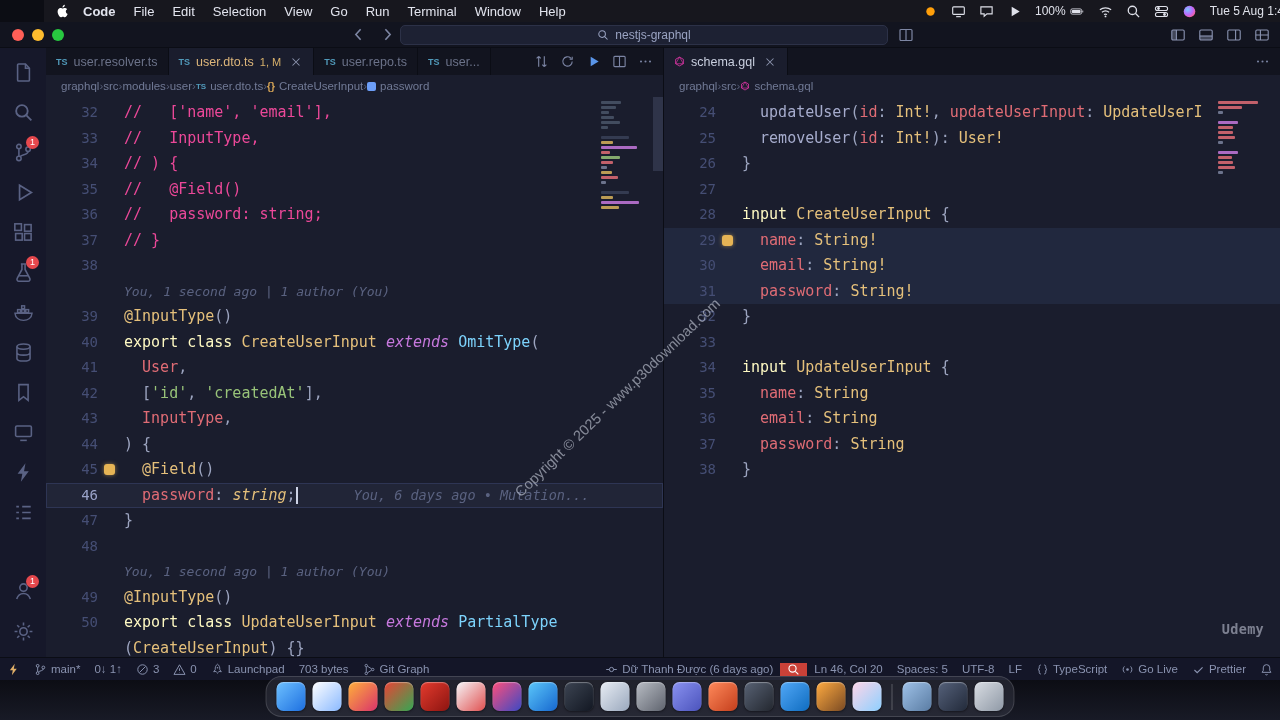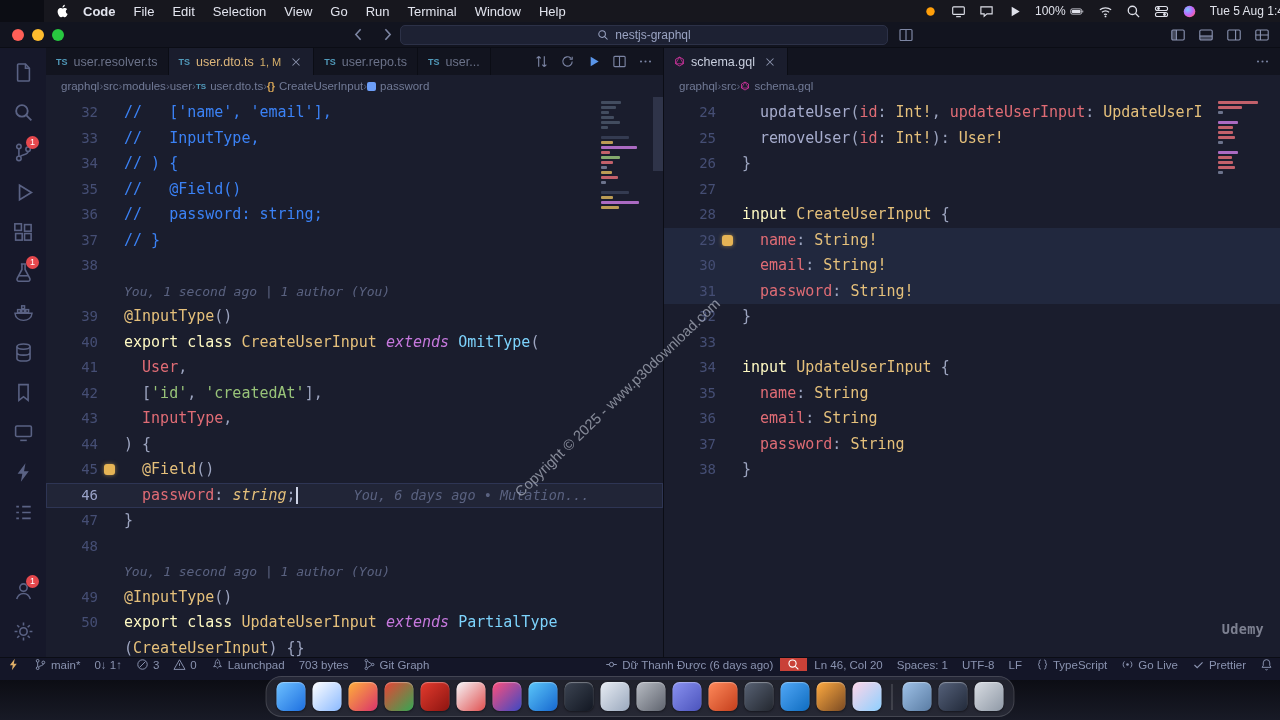--- a/index.html
+++ b/index.html
@@ -83,39 +83,39 @@
   .code-line { display:flex; height:25.5px; line-height:25.5px; white-space:pre; position:relative; }
   .gutter { flex:0 0 52px; text-align:right; color:#454e74; font-size:14px; }
   .gutter.cur { color:#9aa3c9; }
   .line-content { padding-left:26px; }
   .code-line.current { background:rgba(130,150,200,0.07); box-shadow:inset 0 0 0 1px #2e3554; }
   .code-line.hl { background:rgba(100,140,220,0.10); }
   .bulb { position:absolute; left:58px; top:7px; width:11px; height:11px; background:#e6b455; border-radius:3px;
     box-shadow:0 0 4px rgba(230,180,85,.6); }
   .cursor { display:inline-block; width:2px; height:17px; background:#cdd3e6; vertical-align:middle; margin-left:0px; }
   .inline-blame { color:#5a6280; font-style:italic; font-size:13.5px; margin-left:56px; }
-  .tk-txt{color:#a6accd}.tk-pun{color:#9da5c0}.tk-cm{color:#3b82f6}
+  .tk-txt{color:#a6accd}.tk-pun{color:#9da5c0}.tk-cm{color:#ec4899}
   .tk-kw{color:#fef9c3}.tk-kwi{color:#c678dd;font-style:italic}
   .tk-cls{color:#e5c07b}.tk-fn{color:#7dd3fc}.tk-var{color:#e06c75}.tk-attr{color:#e06c75}
   .tk-str{color:#98c379}.tk-typ{color:#e5c07b;font-style:italic}.tk-dec{color:#e5c07b}
   .tk-blame{color:#5a6280;font-style:italic;font-size:13px}
 
   .minimap { position:absolute; top:4px; right:12px; width:50px; }
   .mm-bar { position:absolute; height:3px; border-radius:1px; opacity:.85; }
   .scrollbar { position:absolute; top:0; right:0; width:10px; height:100%; }
   .scroll-thumb { width:100%; height:74px; background:rgba(125,138,175,0.22); }
 
   .udemy { position:absolute; right:16px; bottom:20px; color:rgba(205,210,225,0.55); font-size:13.5px;
     font-weight:bold; letter-spacing:.3px; }
 
   .watermark { position:absolute; left:468px; top:342px; width:352px; transform:rotate(-44deg);
     color:rgba(222,227,240,0.55); font-size:14.5px; z-index:30; pointer-events:none; white-space:nowrap; }
 
   
-  .statusbar { height:23px; background:#141628; border-top:1px solid #0b0d15; display:flex; align-items:flex-start;
+  .statusbar { height:23px; background:#141628; border-top:1px solid #0b0d15; display:flex; align-items:center;
     font-size:11.5px; color:#8a93b0; }
   .sb-side { display:flex; align-items:stretch; }
   .sb-side.right { margin-left:auto; }
   .sb-item { display:flex; align-items:center; gap:4px; padding:0 7px; white-space:nowrap; }
   .sb-item .icon { width:13px; height:13px; display:inline-flex; }
   .sb-item .icon svg{width:100%;height:100%;}
   [data-name="remote-status"] { color:#e0af68; }
 
   
   .desktop-strip { position:absolute; bottom:0; left:0; width:1280px; height:40px;
@@ -730,21 +730,21 @@
             <svg viewBox="0 0 16 16" fill="none" stroke="currentColor" stroke-width="1.4">
               <circle cx="6.8" cy="6.8" r="4.4"></circle>
               <path d="M10.2 10.2L14 14"></path>
             </svg>
           </span>
         </div>
         <div class="sb-item" data-name="cursor-position-status">
           <span data-name="status-label">Ln 46, Col 20</span>
         </div>
         <div class="sb-item" data-name="indentation-status">
-          <span data-name="status-label">Spaces: 1</span>
+          <span data-name="status-label">Spaces: 5</span>
         </div>
         <div class="sb-item" data-name="encoding-status">
           <span data-name="status-label">UTF-8</span>
         </div>
         <div class="sb-item" data-name="eol-status">
           <span data-name="status-label">LF</span>
         </div>
         <div class="sb-item" data-name="language-mode-status">
           <span class="icon" data-name="braces-icon">
             <svg viewBox="0 0 16 16" fill="none" stroke="currentColor" stroke-width="1.2">

